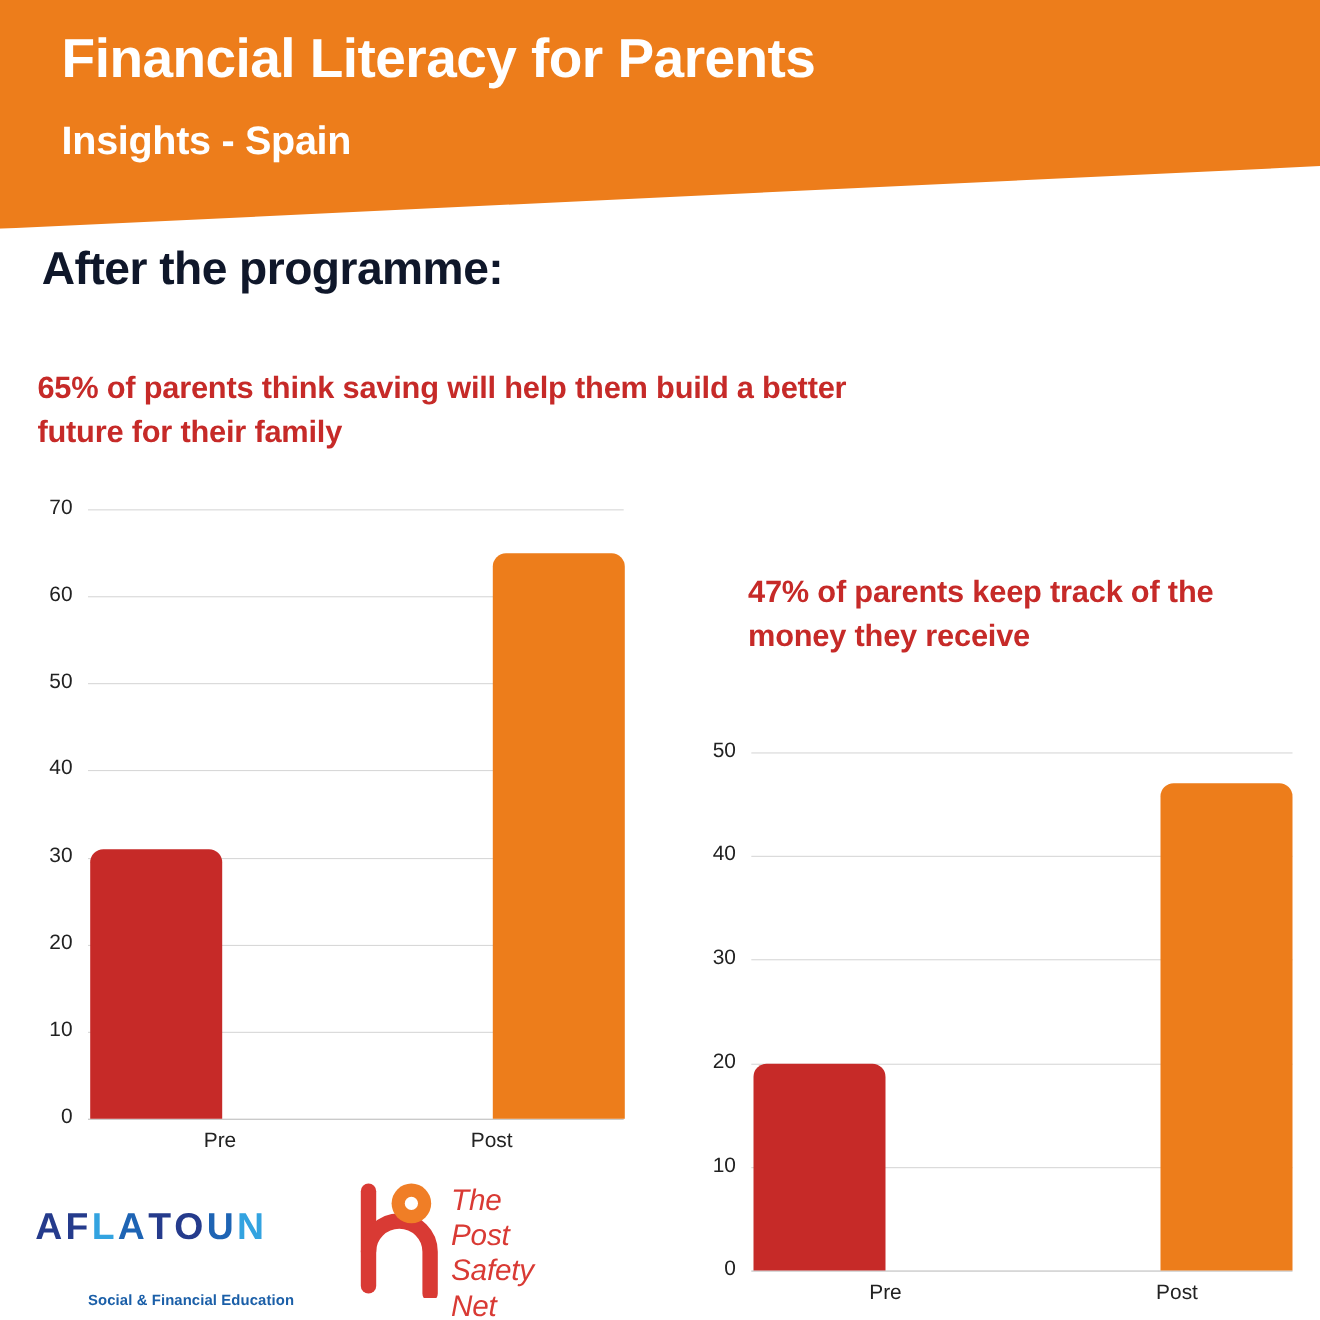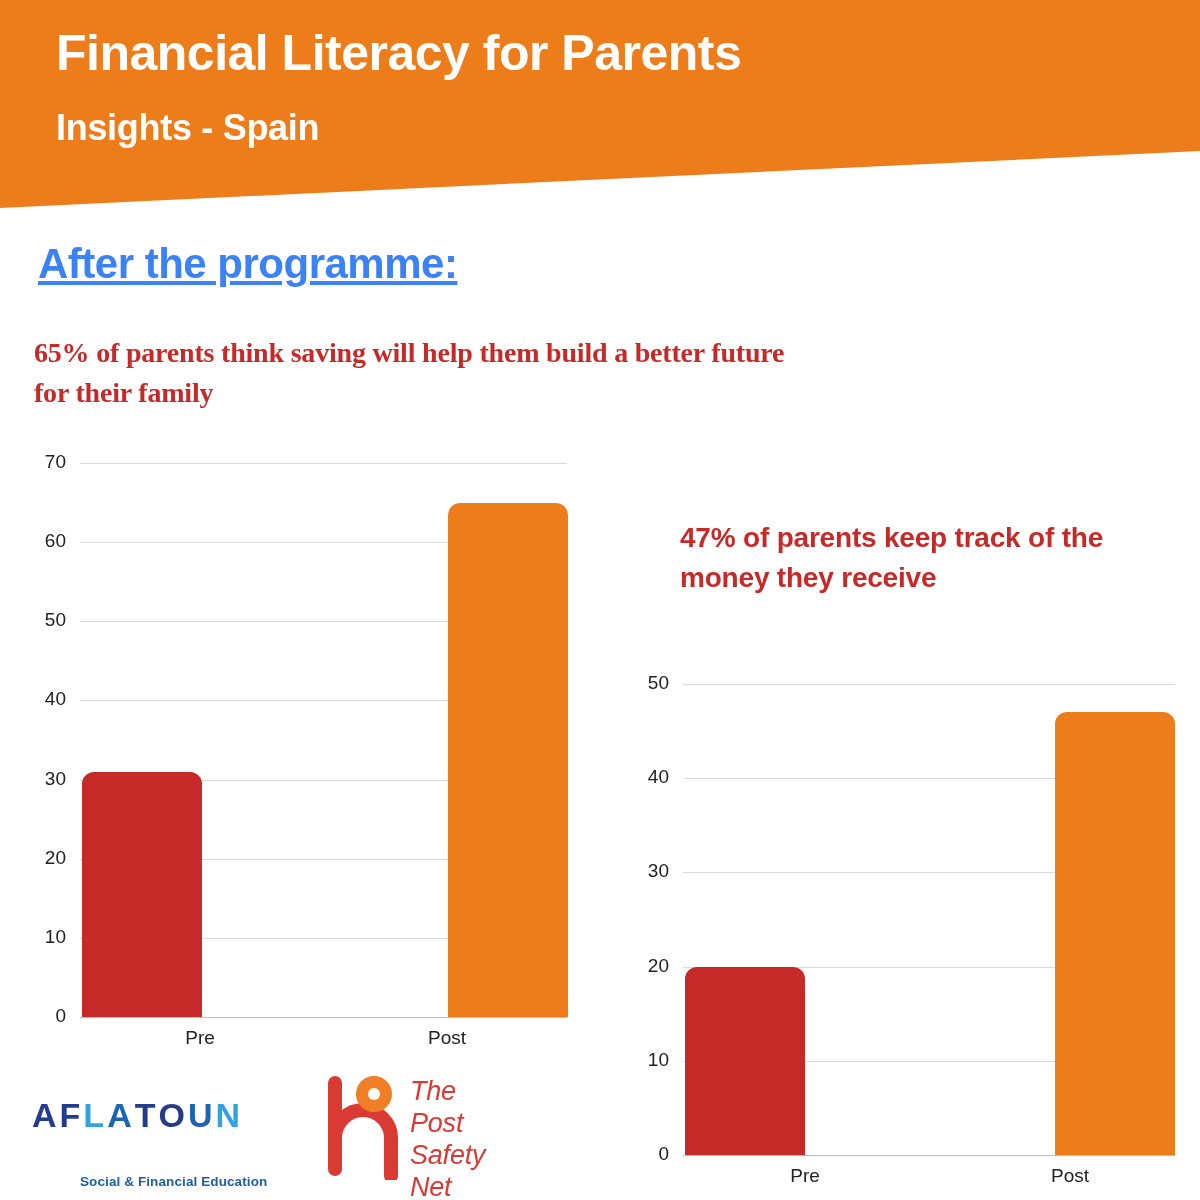--- a/index.html
+++ b/index.html
@@ -27,34 +27,32 @@
   }
   .header-subtitle{
     position:absolute;left:56px;top:108px;
     color:#ffffff;
     font-size:36px;font-weight:bold;letter-spacing:-0.3px;
     line-height:1.1;white-space:nowrap;
   }
 
   
   .section-heading{
-    position:absolute;left:38px;top:240px;
-    color:#3b82f6;
+    position:absolute;left:38px;top:220px;
+    color:#0f172a;
     font-size:42px;font-weight:bold;letter-spacing:-0.5px;
     white-space:nowrap;
-    text-decoration:underline;
   }
 
   
   .stat-left{
     position:absolute;left:34px;top:333px;width:760px;
     color:#C62A28;
     font-size:28px;font-weight:bold;line-height:1.42;
     letter-spacing:-0.2px;
-    font-family:Liberation Serif, serif;
   }
   .stat-right{
     position:absolute;left:680px;top:518px;width:500px;
     color:#C62A28;
     font-size:28px;font-weight:bold;line-height:1.42;
     letter-spacing:-0.2px;
   }
 
   
   .chart{position:absolute;}

